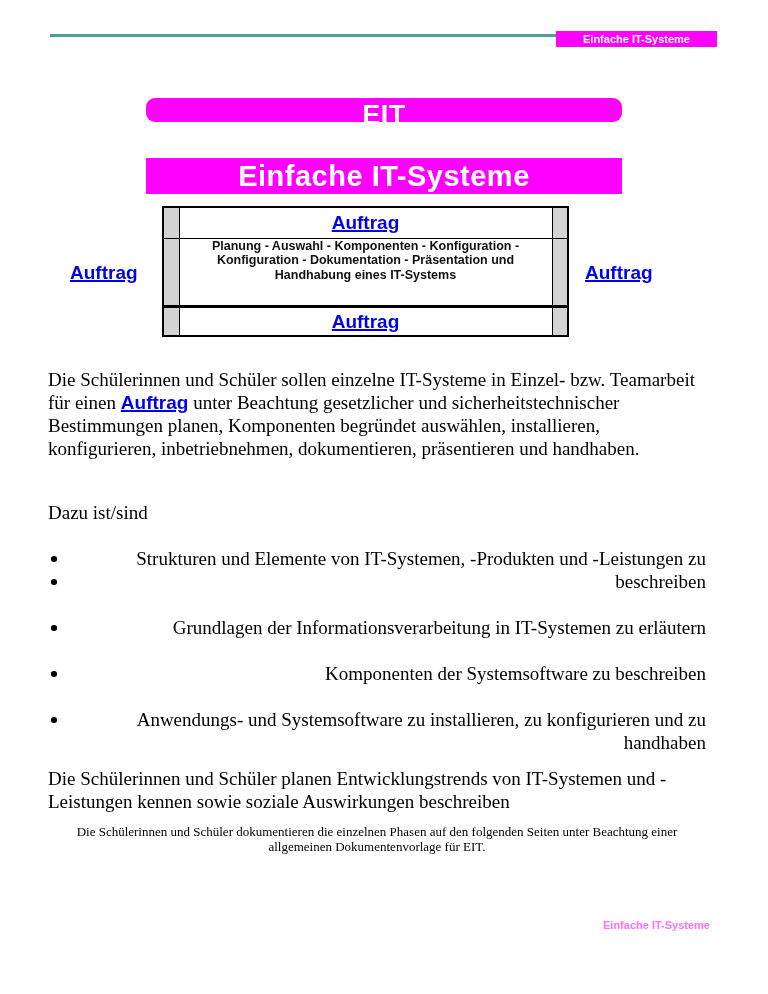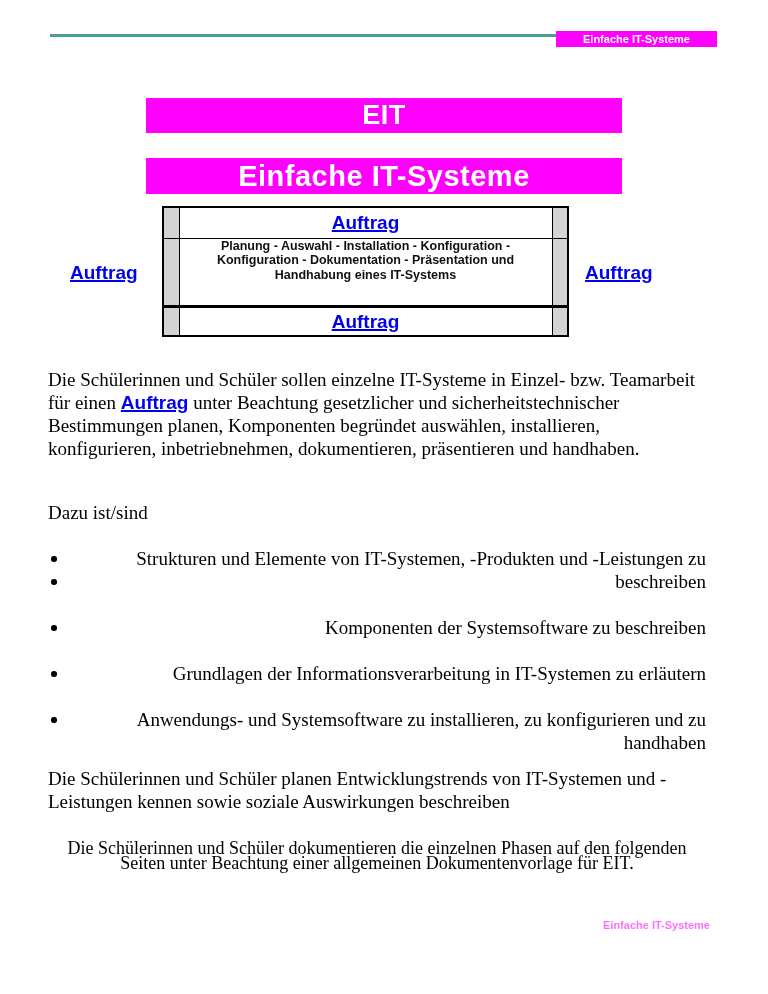--- a/index.html
+++ b/index.html
@@ -30,21 +30,21 @@
   }
 
   
   .banner {
     position: absolute; left: 146px; width: 476px;
     background: #FF00FF; color: #ffffff;
     font-family: "Liberation Sans", sans-serif;
     font-weight: bold; text-align: center;
     letter-spacing: 0.5px;
   }
-  .banner1 { top: 98px;  height: 35px; line-height: 35px; font-size: 27px; }
+  .banner1 { top: 98px;  height: 24px; line-height: 35px; font-size: 27px; border-radius: 9px; }
   .banner2 { top: 158px; height: 36px; line-height: 36px; font-size: 29px; }
 
   
   .diagram { position: absolute; left: 0; top: 206px; width: 768px; height: 131px; }
   a.auftrag {
     font-family: "Liberation Sans", sans-serif;
     font-weight: bold; font-size: 19px;
     color: #0000EE; text-decoration: underline;
     text-decoration-thickness: 2px;
     cursor: pointer;
@@ -84,23 +84,23 @@
   .p-intro { margin-top: 41px !important; }
   ul.req-list { margin: 23px 0 0 0; padding: 0; list-style: none; text-align: right; }
   ul.req-list li { position: relative; padding-left: 22px; }
   ul.req-list li::before {
     content: ""; position: absolute; left: 3px; top: 9px;
     width: 5.5px; height: 5.5px; border-radius: 50%; background: #000;
   }
   ul.req-list li.gap { margin-top: 23px; }
   .p-trends { margin-top: 13px !important; }
   .footnote {
-    margin: 28px auto 0 !important;
+    margin: 11px auto 0 !important;
     width: 632px;
-    font-size: 18px; line-height: 15px;
+    font-size: 13px; line-height: 15px;
     text-align: center;
     font-family: Liberation Serif, serif;
   }
   a.inline-link {
     font-family: "Liberation Sans", sans-serif;
     font-weight: bold; font-size: 19px;
     color: #0000EE; text-decoration: underline;
     text-decoration-thickness: 2px;
     cursor: pointer;
   }
@@ -141,21 +141,21 @@
           <tr class="row-top">
         <td class="gray"></td>
         <td class="center">
           <a class="auftrag" href="#">Auftrag</a>
         </td>
         <td class="gray"></td>
       </tr>
       <tr class="row-mid">
         <td class="gray"></td>
         <td class="center phases-cell phases">
-          <div>Planung - Auswahl - Installation - Konfiguration -</div>
+          <div>Planung - Auswahl - Komponenten - Konfiguration -</div>
           <div>Konfiguration - Dokumentation - Präsentation und</div>
           <div>Handhabung eines IT-Systems</div>
         </td>
         <td class="gray"></td>
       </tr>
       <tr class="row-bottom">
         <td class="gray"></td>
         <td class="center">
           <a class="auftrag" href="#">Auftrag</a>
         </td>
@@ -168,22 +168,22 @@
   </div>
 
   <div class="content">
     <p><span>Die Schülerinnen und Schüler sollen einzelne IT-Systeme in Einzel- bzw. Teamarbeit für einen </span><a class="inline-link" href="#">Auftrag</a><span> unter Beachtung gesetzlicher und sicherheitstechnischer Bestimmungen planen, Komponenten begründet auswählen, installieren, konfigurieren, inbetriebnehmen, dokumentieren, präsentieren und handhaben.</span></p>
 
     <p class="p-intro">Dazu ist/sind</p>
 
     <ul class="req-list">
       <li>Strukturen und Elemente von IT-Systemen, -Produkten und -Leistungen zu</li>
       <li>beschreiben</li>
+      <li class="gap">Grundlagen der Informationsverarbeitung in IT-Systemen zu erläutern</li>
       <li class="gap">Komponenten der Systemsoftware zu beschreiben</li>
-      <li class="gap">Grundlagen der Informationsverarbeitung in IT-Systemen zu erläutern</li>
       <li class="gap">Anwendungs- und Systemsoftware zu installieren, zu konfigurieren und zu handhaben</li>
     </ul>
 
     <p class="p-trends">Die Schülerinnen und Schüler planen Entwicklungstrends von IT-Systemen und -Leistungen kennen sowie soziale Auswirkungen beschreiben</p>
 
     <p class="footnote">Die Schülerinnen und Schüler dokumentieren die einzelnen Phasen auf den folgenden Seiten unter Beachtung einer allgemeinen Dokumentenvorlage für EIT.</p>
   </div>
 
   <div class="page-label">Einfache IT-Systeme</div>
 

